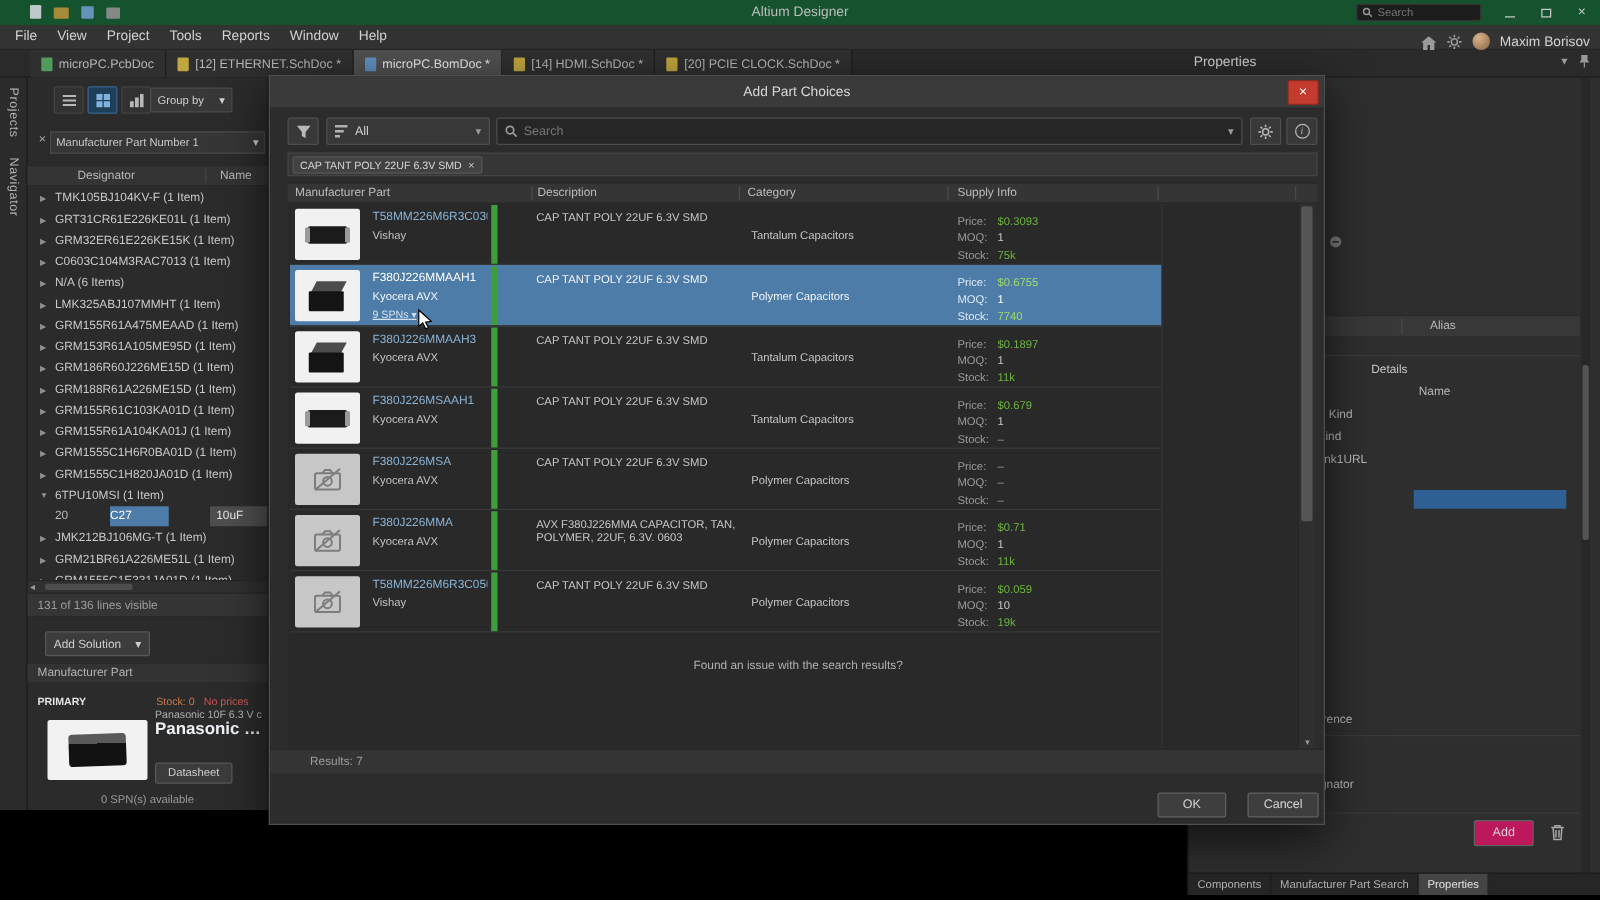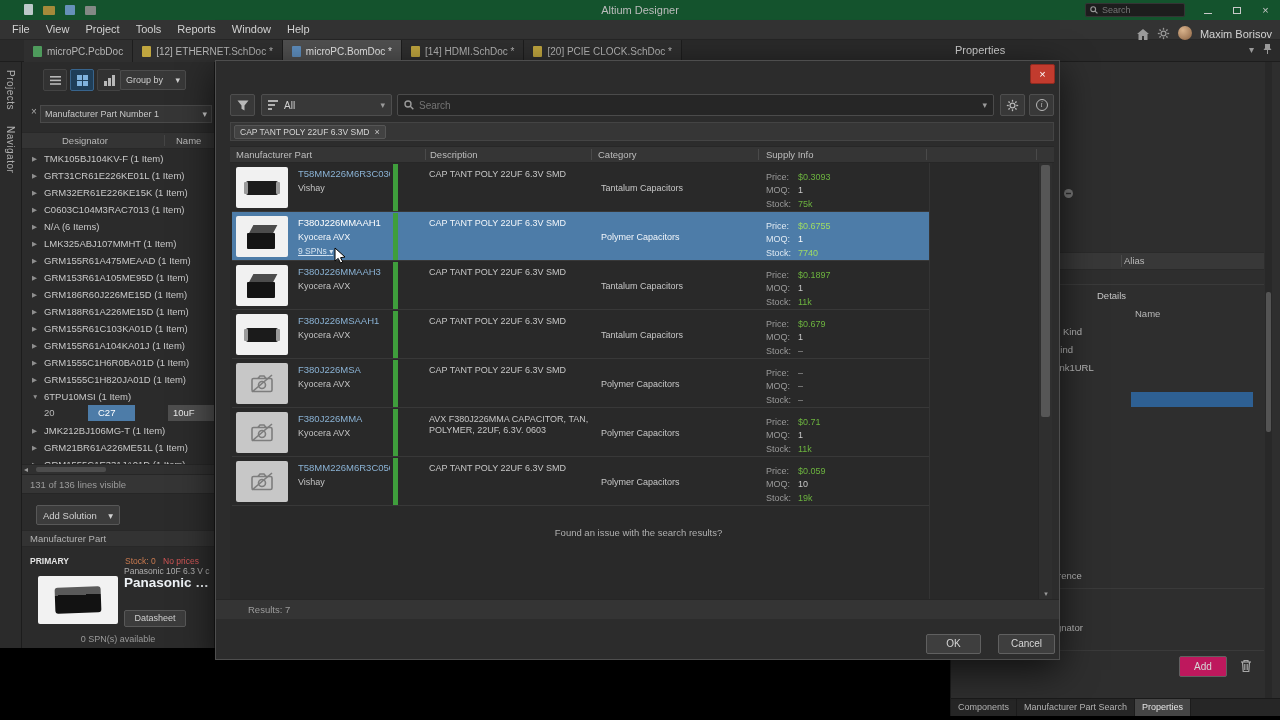--- a/index.html
+++ b/index.html
@@ -71,21 +71,21 @@
   .lp-tree { position:absolute; left:0; top:88px; width:192px; height:314px; overflow:hidden; }
   .tree-row { height:17px; display:flex; align-items:center; font-size:9.5px; color:#c9c9c9;
     padding-left:10px; gap:4px; white-space:nowrap; overflow:hidden; }
   .arw { font-size:6.5px; color:#8f8f8f; width:8px; flex:none; }
   .arw-e { display:none; }
   .tree-row.expanded .arw-e { display:inline; }
   .tree-lbl { overflow:hidden; }
   .tree-child { position:relative; height:17px; }
   .tc-qty { position:absolute; left:22px; top:2px; font-size:9.5px; color:#b8b8b8; }
   .tc-des { position:absolute; left:66px; top:0; width:47px; height:16px; background:#4d7ca8; color:#fff;
-    font-size:9.5px; line-height:16px; padding-left:10px; }
+    font-size:9.5px; line-height:16px; padding-left:0; }
   .tc-val { position:absolute; left:146px; top:0; width:46px; height:16px; background:#4e4e4e; color:#e8e8e8;
     font-size:9.5px; line-height:16px; padding-left:5px; }
   .lp-hscroll { position:absolute; left:0; top:402px; width:192px; height:10px; background:#303030; border-top:1px solid #262626; }
   .lp-hscroll .hs-arrow { position:absolute; left:2px; top:0; font-size:8px; color:#9a9a9a; line-height:9px; }
   .lp-hscroll .hs-thumb { position:absolute; left:14px; top:2px; width:70px; height:5px; background:#4d4d4d; border-radius:2px; }
   .lp-status { position:absolute; left:0; top:412px; width:192px; height:20px; background:#353535;
     border-top:1px solid #262626; border-bottom:1px solid #262626; font-size:9.5px; color:#9c9c9c; line-height:19px; padding-left:8px; }
   .add-solution { position:absolute; left:14px; top:443px; width:84px; height:20px; background:#3c3c3c; border:1px solid #585858;
     border-radius:2px; color:#d0d0d0; font-size:9.5px; display:flex; align-items:center; justify-content:space-between; padding:0 6px; }
   .mp-header { position:absolute; left:0; top:468px; width:192px; height:17px; background:#333;
@@ -102,21 +102,21 @@
   .pc-desc { position:absolute; left:102px; top:504px; width:108px; font-size:8.5px; color:#aeaeae; white-space:nowrap; overflow:hidden; }
   .datasheet-btn { position:absolute; left:102px; top:548px; width:62px; height:17px; background:#3c3c3c; border:1px solid #585858;
     border-radius:2px; color:#cfcfcf; font-size:9px; text-align:center; line-height:15px; }
   .spn-text { position:absolute; left:0; top:572px; width:192px; text-align:center; font-size:9px; color:#9a9a9a; }
 
   
   .rightpanel { position:absolute; left:950px; top:62px; width:330px; height:654px; background:#2e2e2e; border-left:1px solid #1c1c1c; }
   .rp-ico { position:absolute; left:112px; top:126px; }
   .rp-aliashdr { position:absolute; left:0; top:190px; width:313px; height:18px; background:#383838;
     border-top:1px solid #2a2a2a; border-bottom:1px solid #2a2a2a; }
-  .alias-lbl { position:absolute; left:173px; top:2px; font-size:9.5px; color:#b8b8b8; }
+  .alias-lbl { position:absolute; left:193px; top:2px; font-size:9.5px; color:#b8b8b8; }
   .rp-aliashdr::before { content:""; position:absolute; left:170px; top:2px; bottom:2px; width:1px; background:#4a4a4a; }
   .rp-label { position:absolute; font-size:9.5px; color:#b8b8b8; white-space:nowrap; }
   .rp-details { left:146px; top:228px; color:#c6c6c6; }
   .rp-name { left:184px; top:246px; }
   .rp-kind1 { left:112px; top:264px; }
   .rp-kind2 { left:103px; top:282px; }
   .rp-link  { left:101px; top:300px; }
   .rp-bluefield { position:absolute; left:180px; top:330px; width:122px; height:15px; background:#2e6093; }
   .rp-ref  { left:87px; top:508px; }
   .rp-desg { left:86px; top:560px; }
@@ -549,20 +549,21 @@
 
         <span class="rp-tab">Components</span>
 
         <span class="rp-tab">Manufacturer Part Search</span>
 
         <span class="rp-tab active">Properties</span>
       </div>
   </div>
 
   <div class="dialog">
+    <div class="dlg-title">Add Part Choices</div>
     <div class="dlg-close">×</div>
 
     <div class="sq-btn funnel-btn">
       <svg width="12" height="11" viewBox="0 0 12 11">
           <path d="M0.5 0.5h11L7.5 5.5v5l-3-1.8V5.5z" fill="#b8b8b8"></path>
         </svg>
     </div>
     <div class="all-dd">
       <span class="stack-ico">
           <i></i>

